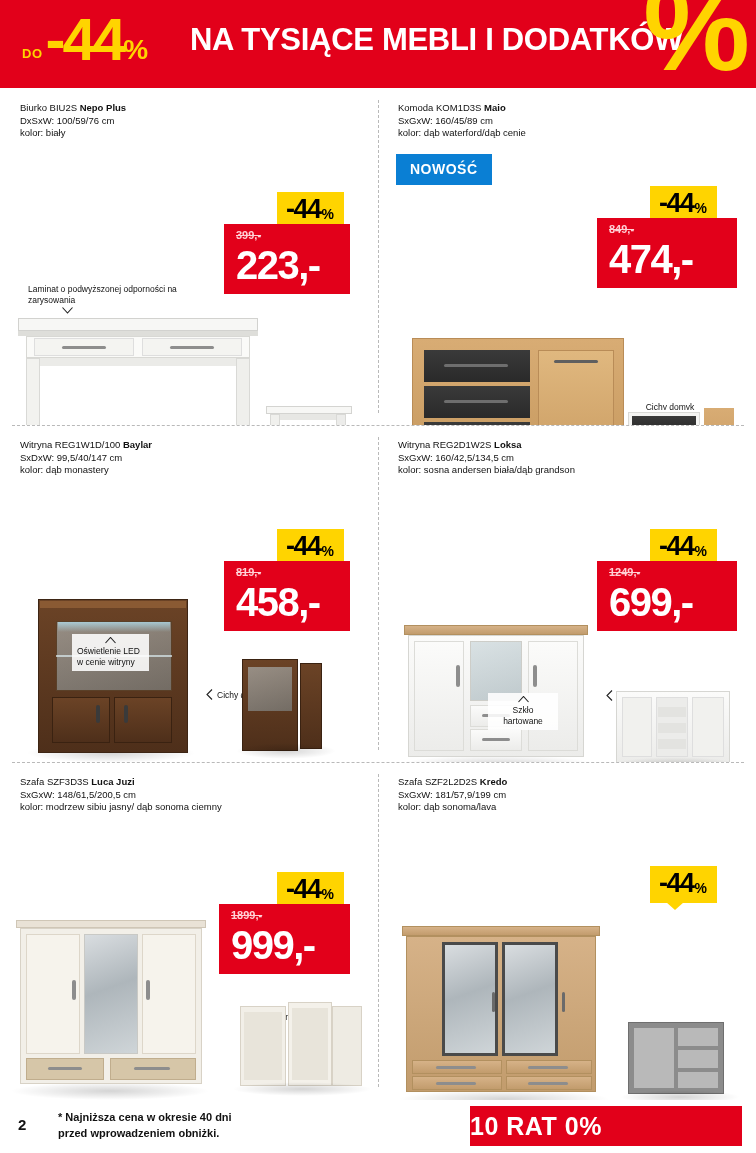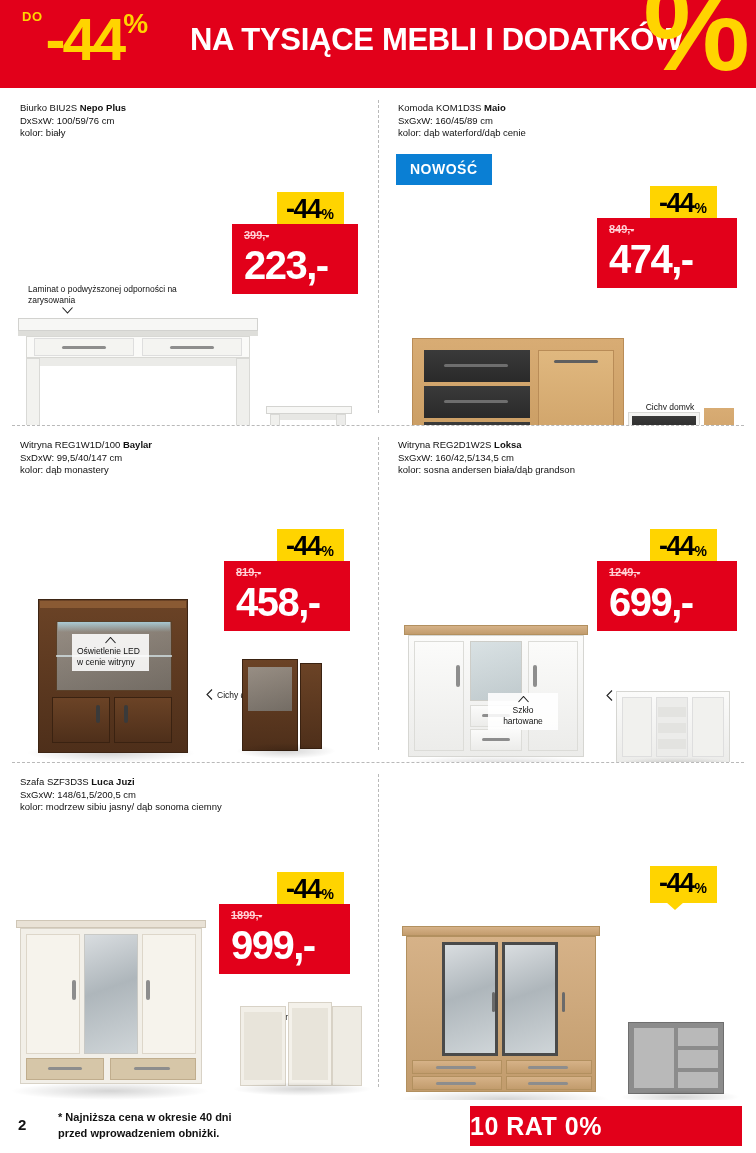--- a/index.html
+++ b/index.html
@@ -19,21 +19,21 @@
     height: 88px;
     background: #e2001a;
     color: #ffffff;
     overflow: hidden;
   }
   .banner-discount {
     position: absolute;
     left: 22px;
     top: 10px;
     display: flex;
-    align-items: flex-start;
+    align-items: flex-end;
     line-height: 1;
   }
   .banner-do {
     font-size: 13px;
     font-weight: bold;
     color: #ffd400;
     margin-right: 3px;
     margin-bottom: 10px;
     letter-spacing: 0.5px;
   }
@@ -299,21 +299,21 @@
       </div>
       <div>DxSxW: 100/59/76 cm</div>
       <div>kolor: biały</div>
     </div>
 
     <div class="disc" style="left:277px; top:104px;">
       <span class="d-num">-44</span>
       <span class="d-pct">%</span>
     </div>
 
-    <div class="pricebox with-old" style="left:224px; top:136px; width:126px;margin-left:8px;">
+    <div class="pricebox with-old" style="left:224px; top:136px; width:126px;">
       <div class="price-old">399,-</div>
       <div class="price-value">223,-</div>
     </div>
 
     <div class="callout left-align" style="left:28px; top:196px; width:150px;">
       <span>Laminat o podwyższonej odporności na zarysowania</span>
       <span class="arrow-down" style="margin-left:34px;">
         <svg width="11" height="7" viewBox="0 0 11 7">
             <path d="M0.5 0.5 L5.5 6 L10.5 0.5" fill="none" stroke="#222" stroke-width="1.1"></path>
           </svg>
@@ -570,20 +570,27 @@
       <div class="panel" style="left:240px; top:104px; width:46px; height:80px; background:#f2efe8; border:1px solid #d8d2c6;"></div>
       <div class="panel" style="left:244px; top:110px; width:38px; height:68px; background:#e8e4da;"></div>
       <div class="panel" style="left:288px; top:100px; width:44px; height:84px; background:#f4f1ea; border:1px solid #d8d2c6;"></div>
       <div class="panel" style="left:292px; top:106px; width:36px; height:72px; background:#e8e4da;"></div>
       <div class="panel" style="left:332px; top:104px; width:30px; height:80px; background:#eeebe3; border:1px solid #d8d2c6;"></div>
       <div class="shadow-soft" style="left:232px; top:180px; width:140px; height:14px;"></div>
     </div>
   </div>
 
   <div class="cell col-r row-3">
+    <div class="ptext">
+      <div class="name">
+        <span>Szafa SZF2L2D2S </span><b>Kredo</b>
+      </div>
+      <div>SxGxW: 181/57,9/199 cm</div>
+      <div>kolor: dąb sonoma/lava</div>
+    </div>
 
     <div class="disc" style="left:272px; top:104px;">
       <span class="d-num">-44</span>
       <span class="d-pct">%</span>
     </div>
 
 
     <div class="callout" style="left:258px; top:278px; width:76px;">
       <span>Pojemne wnętrze</span>
       <span class="arrow-down">

